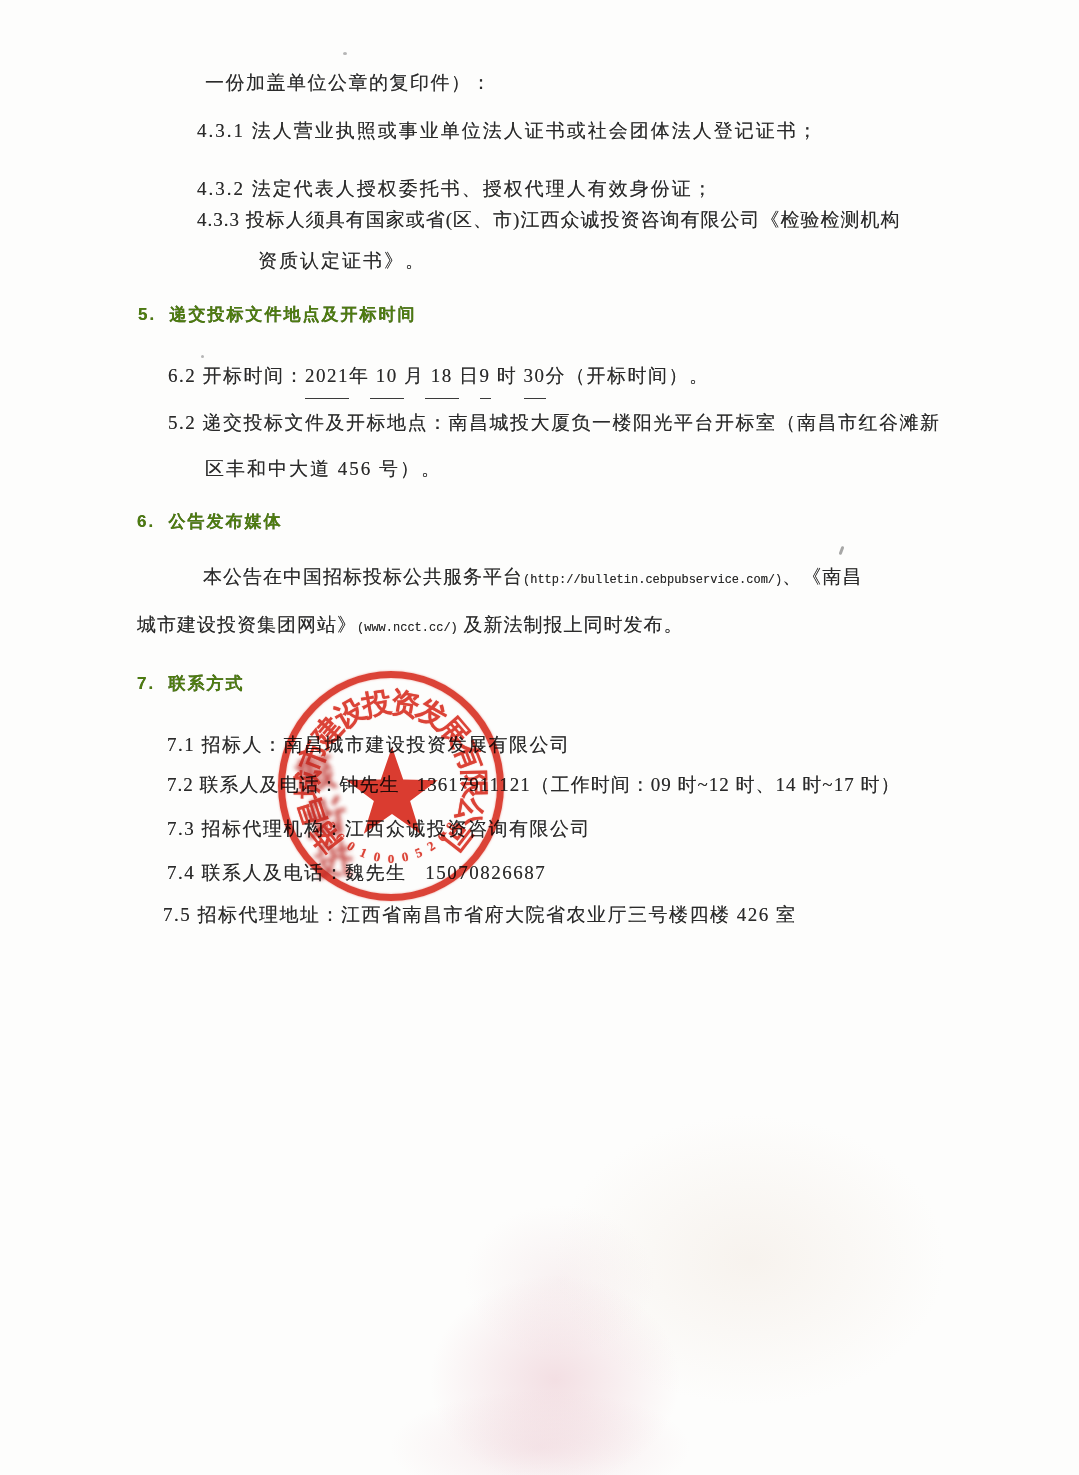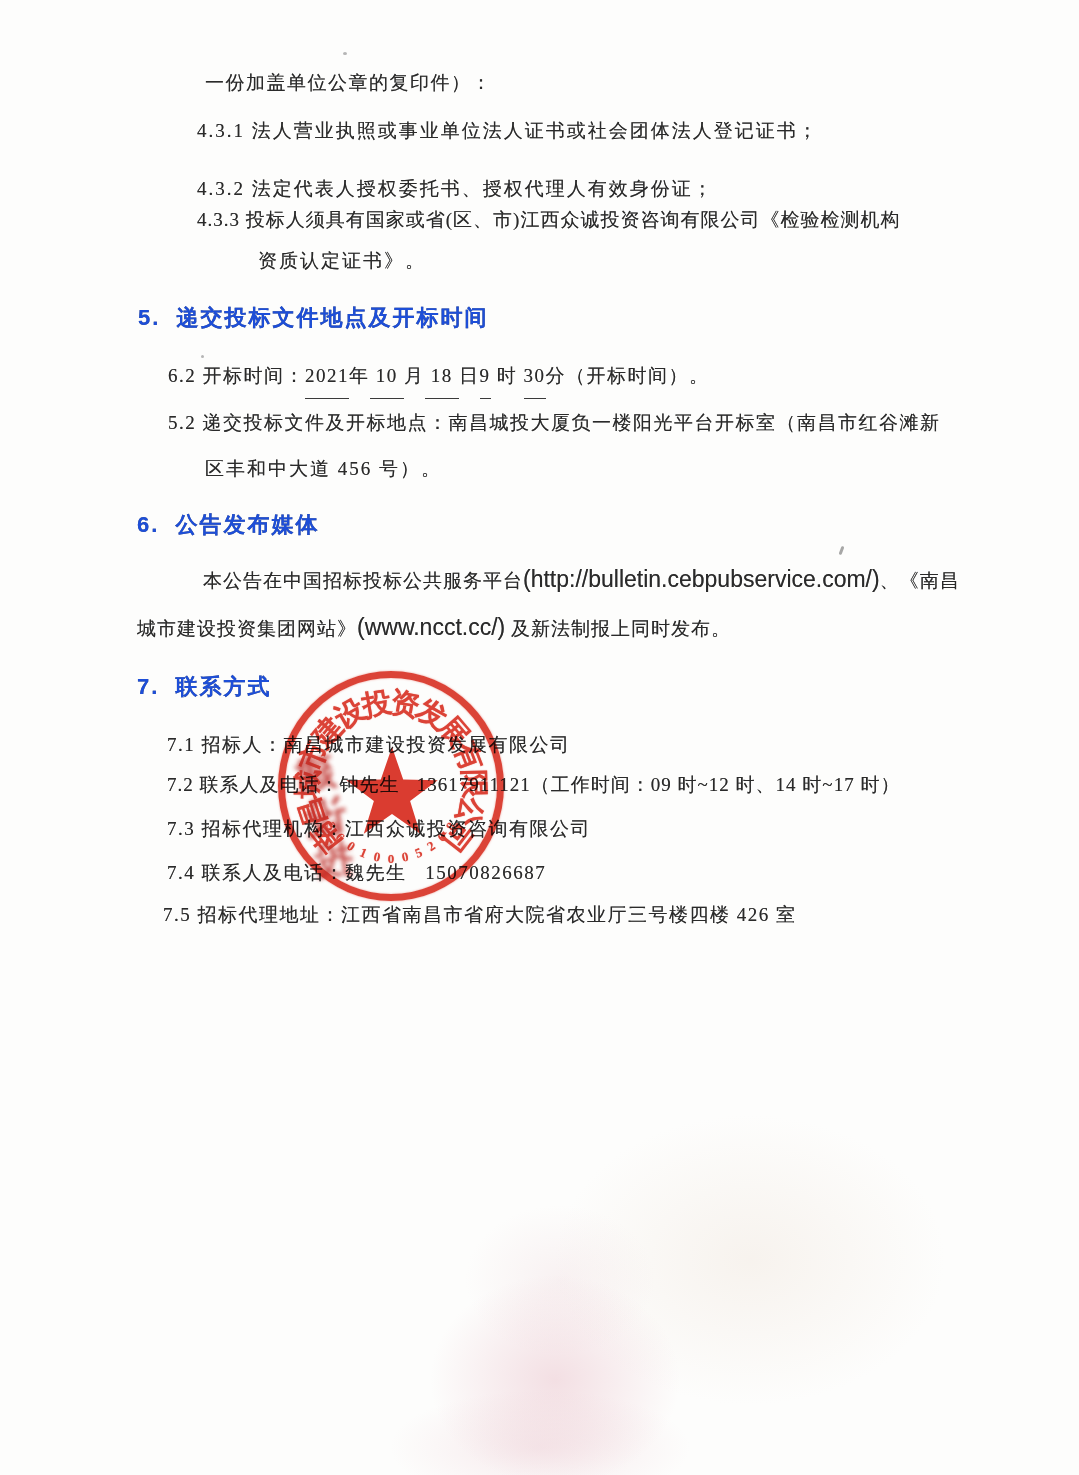--- a/index.html
+++ b/index.html
@@ -17,27 +17,27 @@
     font-size:19px;
     letter-spacing:1.5px;
     line-height:1.2;
     text-shadow:0 0 0.4px rgba(40,40,40,.55);
   }
   .heading{
     position:absolute;
     white-space:nowrap;
     font-family:"Liberation Sans","DejaVu Sans",sans-serif;
     font-weight:700;
-    font-size:22px;
+    font-size:17px;
     letter-spacing:2px;
-    color:#1d4ed8;
+    color:#4d7c0f;
     text-shadow:0 0 0.5px rgba(0,0,0,.6);
   }
   .u{border-bottom:1.5px solid #3a3a3a;padding-bottom:12px;}
-  .m{font-family:Liberation Sans, sans-serif;font-size:23px;letter-spacing:0;}
+  .m{font-family:Liberation Mono, monospace;font-size:12px;letter-spacing:0;}
   
   .seal{
     position:absolute;left:278px;top:671px;width:226px;height:230px;
     mix-blend-mode:multiply;opacity:.95;
     pointer-events:none;
   }
   .seal-ring{
     position:absolute;inset:0;
     border:7px solid #dc392c;
     border-radius:50%;

